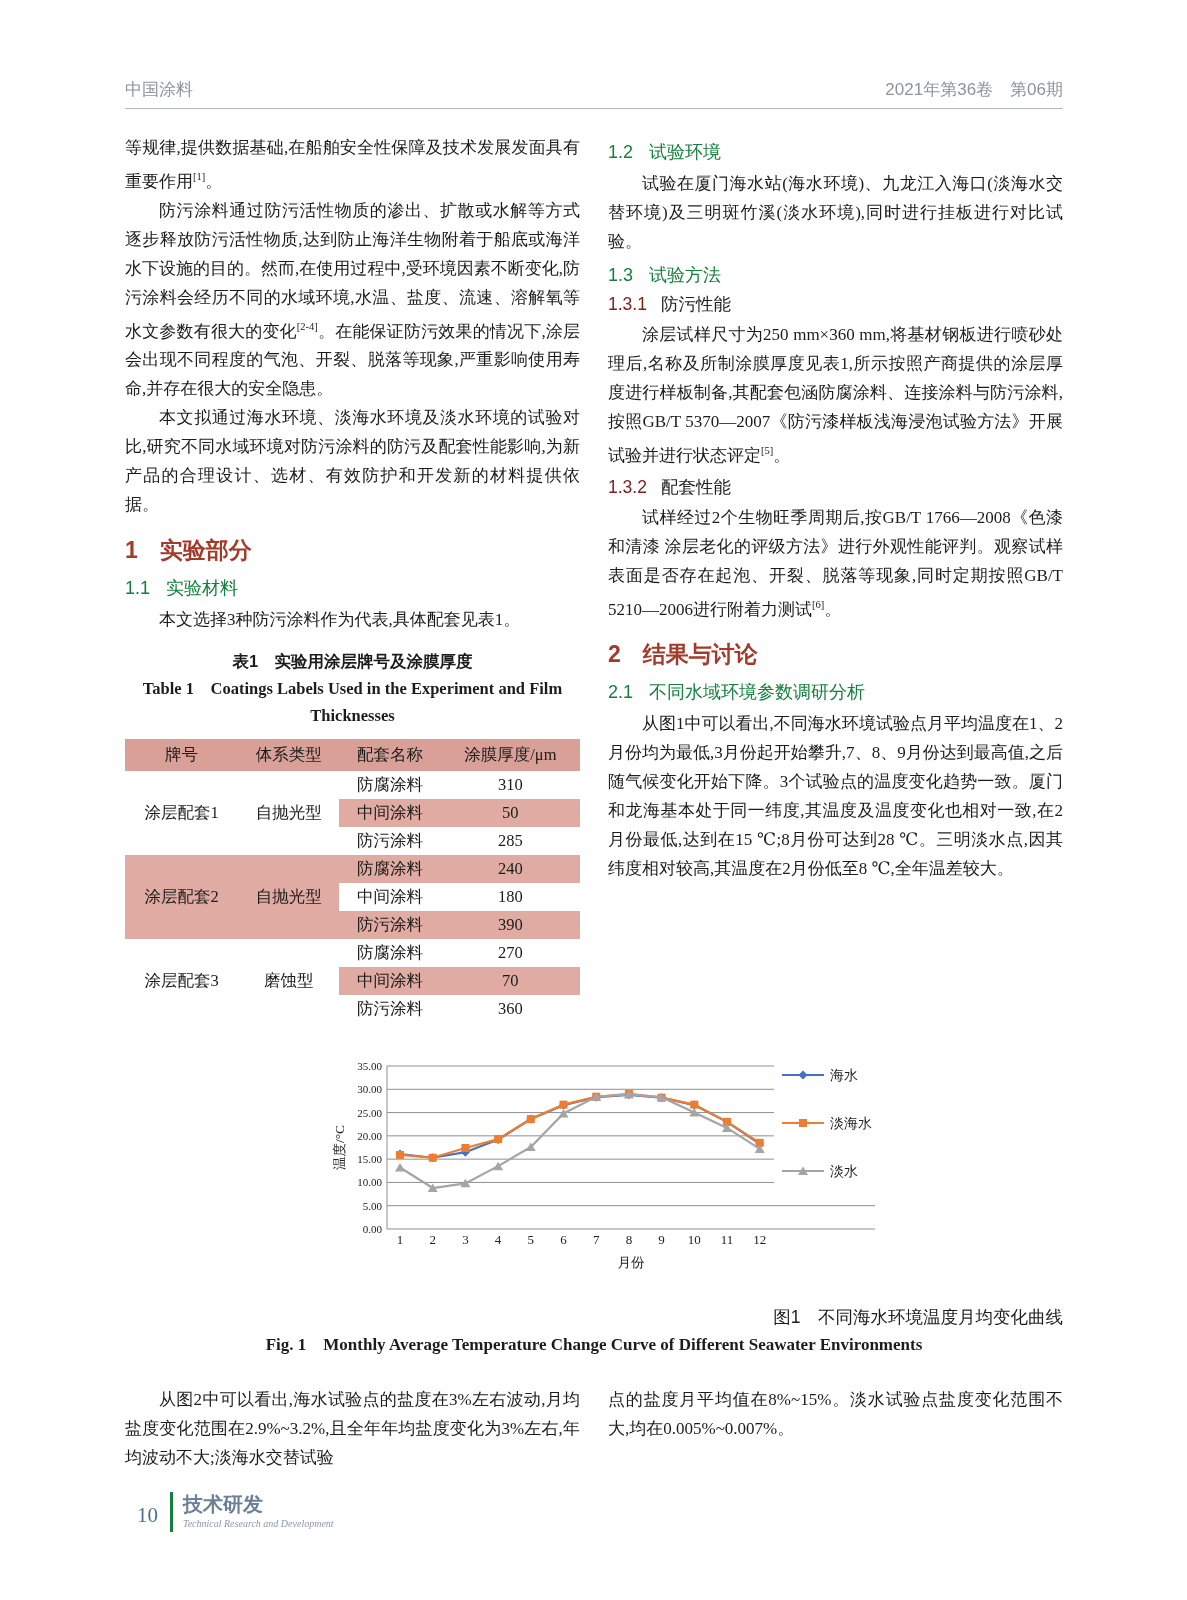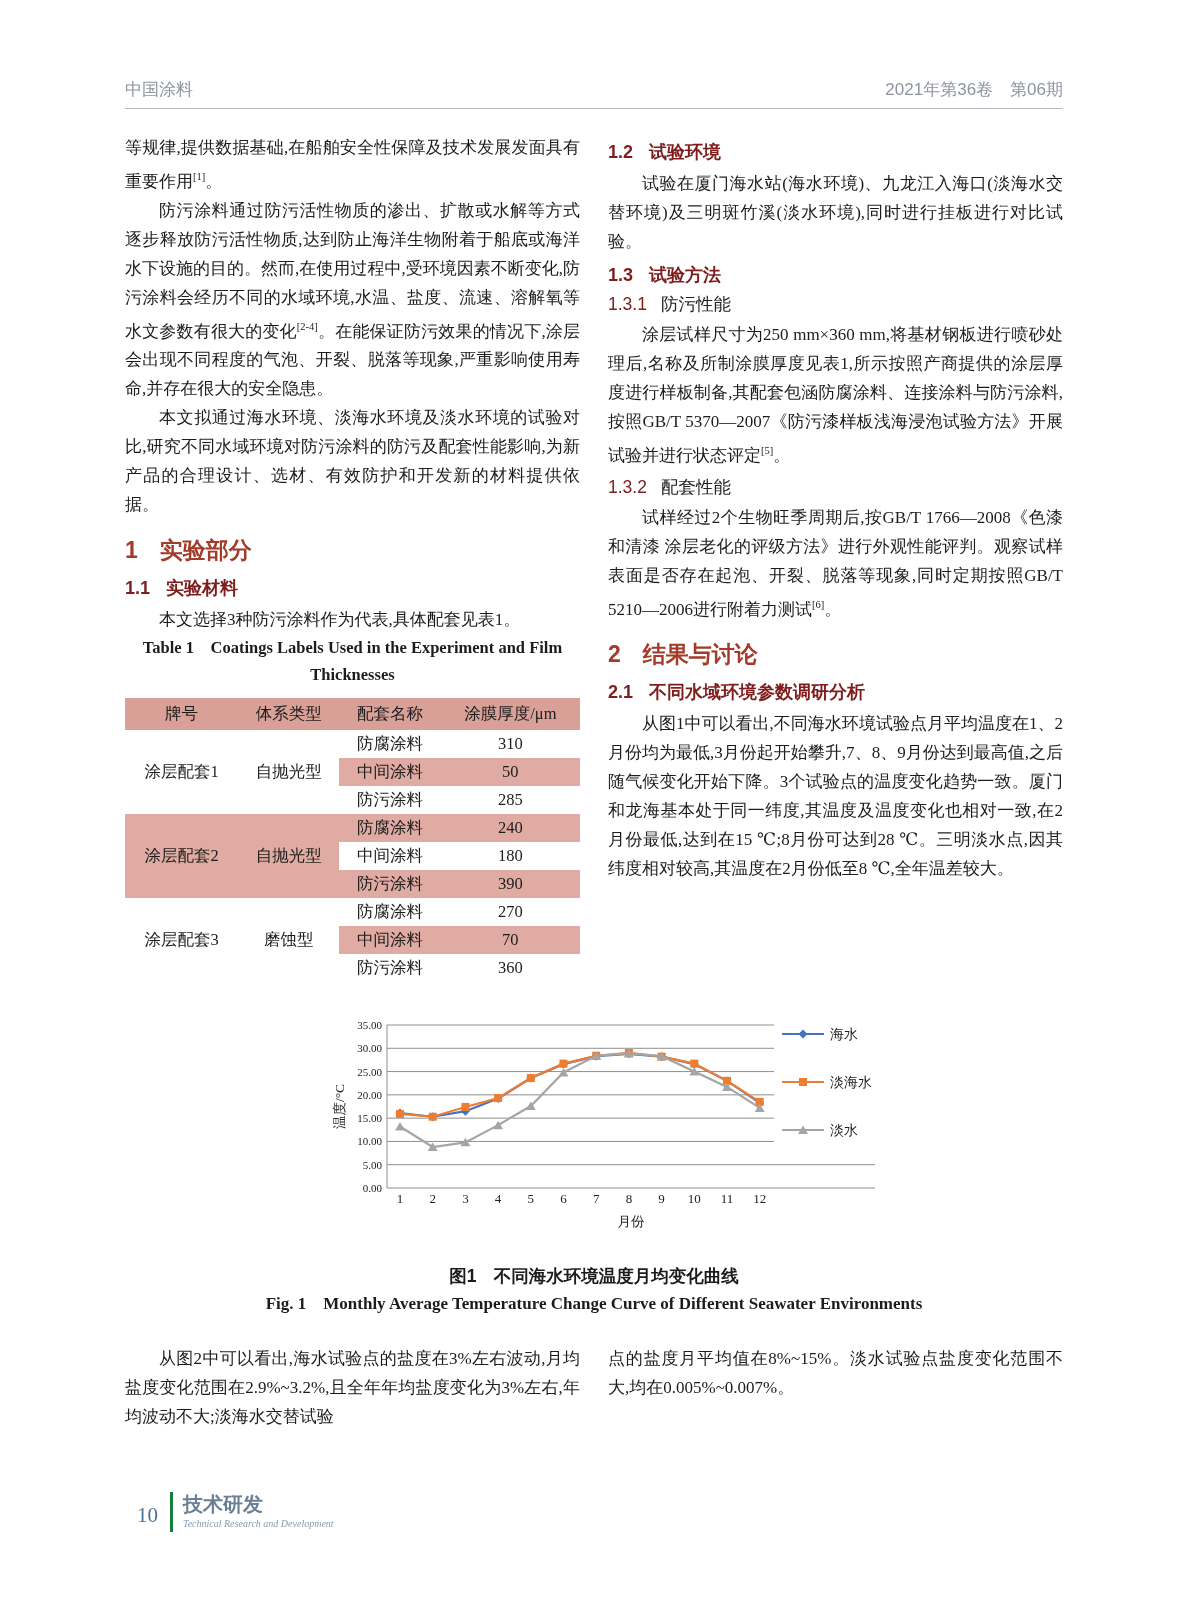--- a/index.html
+++ b/index.html
@@ -13,38 +13,38 @@
   
   .columns{display:flex;gap:28px;margin-top:24px;}
   .col{flex:1 1 0;min-width:0;}
   p.body{font-size:17px;line-height:29px;text-align:justify;margin:0;}
   p.indent{text-indent:2em;}
   sup{font-size:0.62em;}
   
   .h1{font-family:"Liberation Sans",sans-serif;font-weight:bold;color:#a43b2a;
       font-size:23px;margin:16px 0 10px 0;}
   .h1 .h-num{margin-right:22px;}
-  .h2{font-family:"Liberation Sans",sans-serif;font-weight:bold;color:#7f1d1d;
+  .h2{font-family:"Liberation Sans",sans-serif;font-weight:normal;color:#15803d;
       font-size:18px;margin:7px 0 5px 0;}
   .h2 .h-num{margin-right:16px;}
   .h3{font-family:"Liberation Sans",sans-serif;font-weight:normal;
       font-size:17.5px;margin:5px 0 4px 0;color:#222;}
   .h3 .h-num{color:#7f1d1d;margin-right:14px;}
   
   .tbl-cap-zh{font-family:"Liberation Sans",sans-serif;font-weight:bold;font-size:16.5px;
       text-align:center;margin-top:14px;line-height:27px;}
   .tbl-cap-en{font-weight:bold;font-size:16.5px;text-align:center;line-height:27px;}
   table.coatings{border-collapse:collapse;width:100%;margin-top:10px;font-size:16.5px;}
   table.coatings th{background:#d9a098;font-weight:normal;padding:5px 2px;line-height:22px;}
   table.coatings td{text-align:center;padding:3px 2px;line-height:22px;}
   td.hl, th.hl{background:#e0aba2;}
   
   .figure-wrap{margin-top:14px;}
-  .fig-cap-zh{font-family:"Liberation Sans",sans-serif;font-weight:bold;font-size:17.5px;
-      text-align:center;margin-top:12px;line-height:28px;}
+  .fig-cap-zh{font-family:"Liberation Sans",sans-serif;font-weight:normal;font-size:17.5px;
+      text-align:right;margin-top:12px;line-height:28px;}
   .fig-cap-en{font-weight:bold;font-size:17px;text-align:center;line-height:28px;}
   svg text{font-family:"Liberation Serif","DejaVu Serif",serif;fill:#222;}
   
   .bottom-cols{display:flex;gap:28px;margin-top:26px;}
   
   .page-footer{position:absolute;left:137px;top:1492px;display:flex;align-items:center;}
   .footer-num{font-size:21px;color:#4a7196;align-self:flex-end;margin-right:12px;margin-bottom:4px;
       font-family:"Liberation Serif",serif;}
   .footer-block{border-left:3px solid #15803d;padding-left:10px;}
   .footer-zh{font-family:"Liberation Sans",sans-serif;font-weight:bold;font-size:20px;color:#6b7f96;line-height:24px;}
@@ -65,20 +65,21 @@
 
       <div class="col">
         <p class="body"><span>等规律,提供数据基础,在船舶安全性保障及技术发展发面具有重要作用</span><sup>[1]</sup><span>。</span></p>
         <p class="body indent"><span>防污涂料通过防污活性物质的渗出、扩散或水解等方式逐步释放防污活性物质,达到防止海洋生物附着于船底或海洋水下设施的目的。然而,在使用过程中,受环境因素不断变化,防污涂料会经历不同的水域环境,水温、盐度、流速、溶解氧等水文参数有很大的变化</span><sup>[2-4]</sup><span>。在能保证防污效果的情况下,涂层会出现不同程度的气泡、开裂、脱落等现象,严重影响使用寿命,并存在很大的安全隐患。</span></p>
         <p class="body indent"><span>本文拟通过海水环境、淡海水环境及淡水环境的试验对比,研究不同水域环境对防污涂料的防污及配套性能影响,为新产品的合理设计、选材、有效防护和开发新的材料提供依据。</span></p>
 
         <div class="h1"><span class="h-num">1</span><span>实验部分</span></div>
         <div class="h2"><span class="h-num">1.1</span><span>实验材料</span></div>
         <p class="body indent"><span>本文选择3种防污涂料作为代表,具体配套见表1。</span></p>
 
+        <div class="tbl-cap-zh">表1　实验用涂层牌号及涂膜厚度</div>
         <div class="tbl-cap-en">
           <div>Table 1　Coatings Labels Used in the Experiment and Film</div>
           <div>Thicknesses</div>
         </div>
 
         <table class="coatings">
           <thead>
             <tr>
                 <th>牌号</th>
                 <th>体系类型</th>

